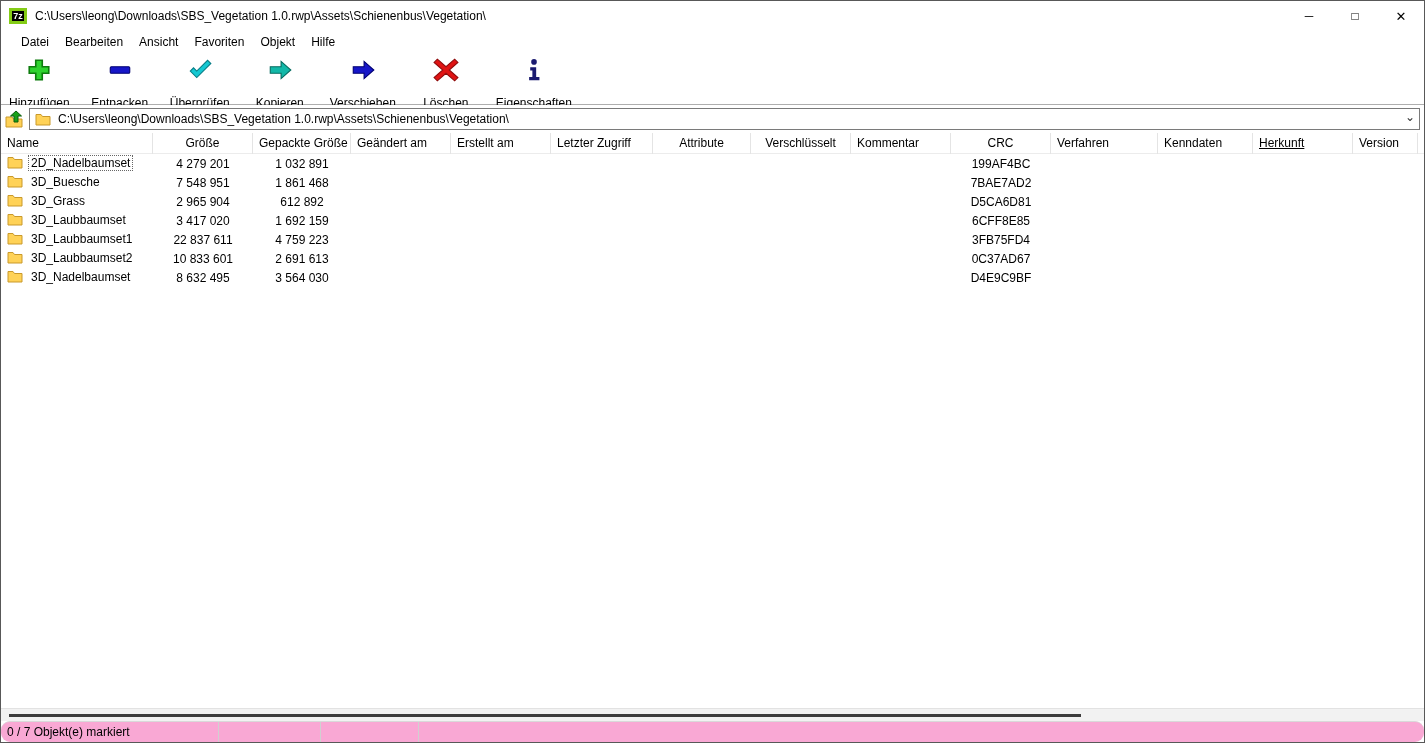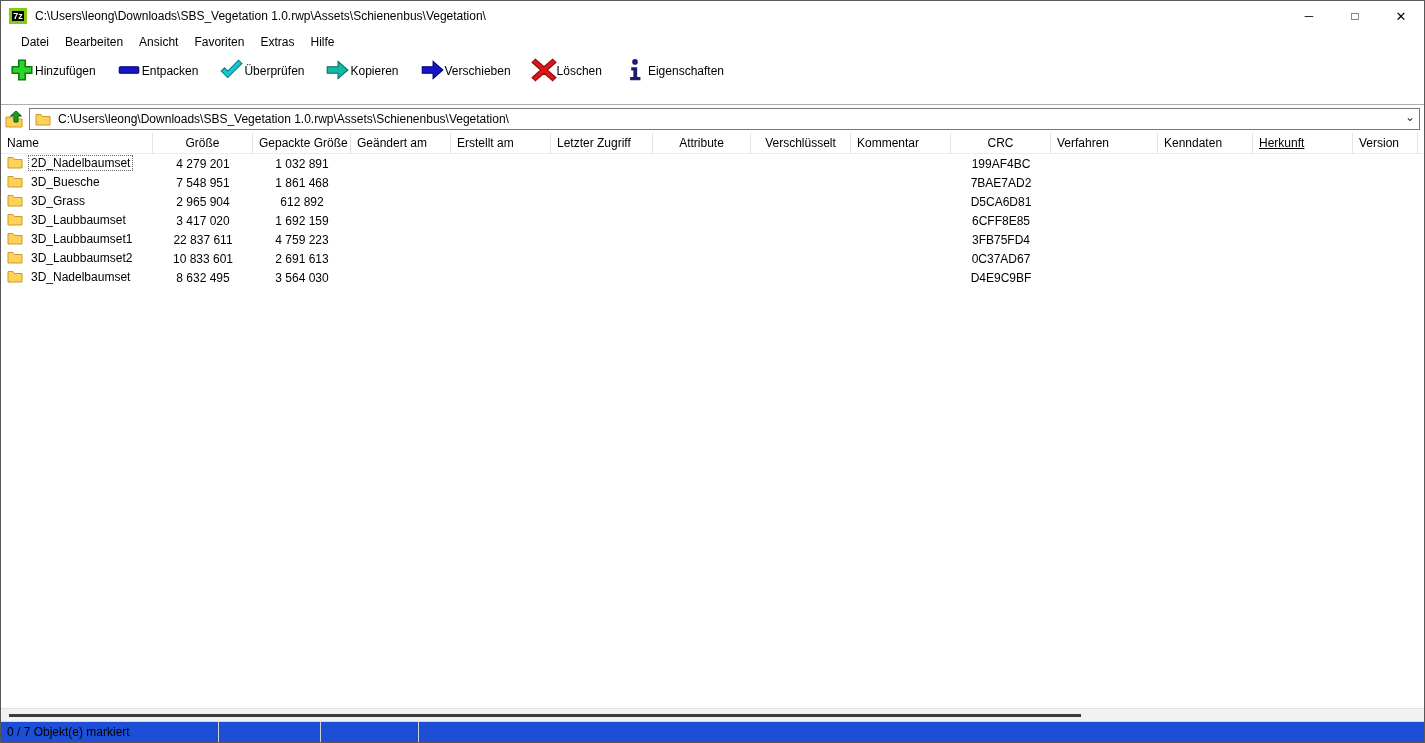--- a/index.html
+++ b/index.html
@@ -54,22 +54,22 @@
   
   .toolbar {
     height: 52px; flex: 0 0 52px;
     display: flex; align-items: flex-start;
     padding: 2px 0 0 2px;
     background: #fff;
     border-bottom: 1px solid #aeaeae;
   }
   .tbtn {
     min-width: 72px;
-    display: inline-flex; align-items: center;
-    padding: 2px 6px; margin-right: 8px;
+    display: inline-flex; flex-direction: column; align-items: center;
+    padding: 2px 6px; margin-right: 8px; gap: 12px;
   }
   .tbtn svg { width: 26px; height: 26px; display: block; }
   .tbtn .tlabel { margin-top: 1px; white-space: nowrap; }
 
   
   .addressbar {
     height: 28px; flex: 0 0 28px;
     display: flex; align-items: center;
     padding: 2px 4px 2px 2px;
     background: #fff;
@@ -156,23 +156,23 @@
   }
   .hthumb {
     position: absolute; left: 8px; top: 5px;
     width: 1072px; height: 3px;
     background: #3c3c3c;
   }
 
   
   .statusbar {
     height: 21px; flex: 0 0 21px;
-    background: #1d4ed8;
+    background: #f9a8d4;
     border-top: 1px solid #d9d9d9;
-    display: flex; align-items: center;
+    display: flex; align-items: center; border-radius: 9px;
   }
   .seg {
     height: 100%; display: inline-flex; align-items: center;
     padding: 0 6px;
     border-right: 1px solid #d0d0d0;
     white-space: nowrap;
   }
   .seg1 { width: 218px; }
   .seg2 { width: 102px; }
   .seg3 { width: 98px; }
@@ -191,21 +191,21 @@
       <span class="winbtn">□</span>
       <span class="winbtn close">✕</span>
     </div>
   </div>
 
   <div class="menubar">
     <span class="menuitem">Datei</span>
     <span class="menuitem">Bearbeiten</span>
     <span class="menuitem">Ansicht</span>
     <span class="menuitem">Favoriten</span>
-    <span class="menuitem">Extras</span>
+    <span class="menuitem">Objekt</span>
     <span class="menuitem">Hilfe</span>
   </div>
 
   <div class="toolbar">
 
     <div class="tbtn">
       <svg viewBox="0 0 24 24">
         <path d="M9 3h6v6h6v6h-6v6H9v-6H3V9h6z" stroke-width="1.5" stroke="#0e7c0e" fill="#2fd32f"></path>
       </svg>
       <span class="tlabel">Hinzufügen</span>

